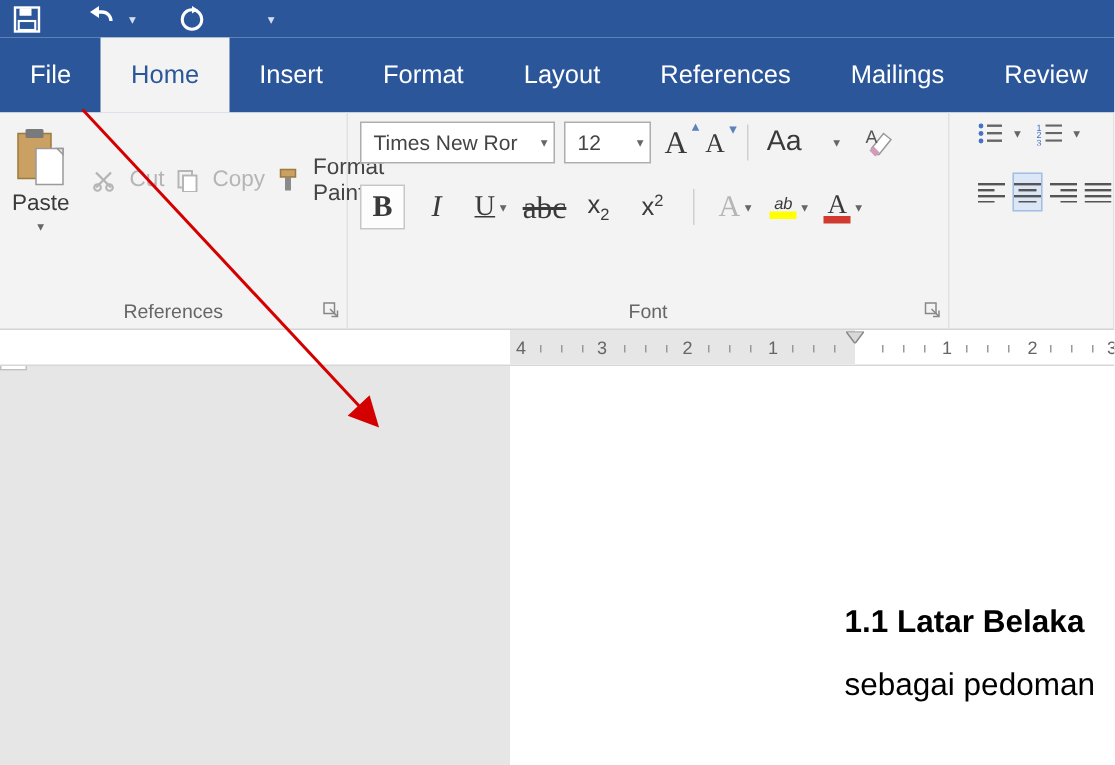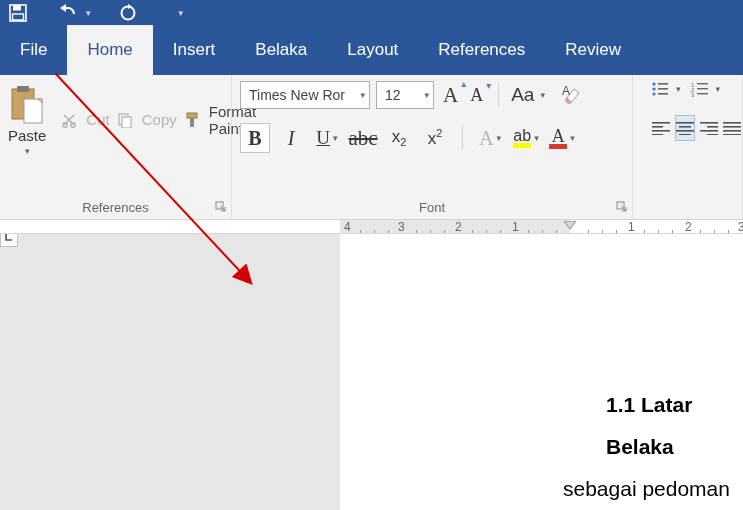--- a/index.html
+++ b/index.html
@@ -33,21 +33,21 @@
   
   .font { flex:1; }
   .font-row { display:flex; align-items:center; gap:6px; }
   .font-row1 { margin-bottom:14px; }
   .font-name { width:130px; height:28px; border:1px solid #adadad; background:#fff; display:flex; align-items:center; padding:0 4px 0 8px; font-size:14px; color:#444; justify-content:space-between; }
   .font-size { width:58px; height:28px; border:1px solid #adadad; background:#fff; display:flex; align-items:center; padding:0 4px 0 8px; font-size:14px; color:#444; justify-content:space-between; }
   .combo-caret { font-size:9px; color:#666; }
   .bigA { font-family:"Times New Roman",serif; font-size:21px; color:#3a3a3a; position:relative; padding:0 3px;}
   .smallA-shrink { font-family:"Times New Roman",serif; font-size:18px; color:#3a3a3a; position:relative; padding:0 3px;}
   .A-sup { position:absolute; top:-5px; right:-5px; font-size:10px; color:#5c82bb; font-family:Arial; }
-  .Aa { font-family:"Times New Roman",serif; font-size:19px; color:#3a3a3a; display:flex; align-items:center; gap:3px;}
+  .Aa { font-family:"Times New Roman",serif; font-size:19px; color:#3a3a3a; display:flex; align-items:center; gap:18px;}
   .eraser { width:22px; height:22px; display:flex; align-items:center; }
   .sep-row1 { width:1px; height:24px; background:#d0d0d0; margin:0 6px; }
 
   .btn { width:30px; height:30px; display:flex; align-items:center; justify-content:center; color:#3a3a3a; }
   .btn.box { border:1px solid #c6c6c6; background:#fdfdfd; }
   .caret-mini { font-size:9px; color:#666; margin-left:3px; }
   .B { font-family:"Times New Roman",serif; font-weight:bold; font-size:20px; }
   .I { font-family:"Times New Roman",serif; font-style:italic; font-size:20px; }
   .U { font-family:"Times New Roman",serif; text-decoration:underline; font-size:19px; }
   .strike { text-decoration:line-through; font-family:"Times New Roman",serif; font-size:21px; }
@@ -74,21 +74,21 @@
   .left-gutter { width:340px; background:#e6e6e6; position:relative; }
   .left-tab { position:absolute; top:7px; left:0; width:18px; height:20px; background:#fff; border:1px solid #bfbfbf; display:flex; align-items:center; justify-content:center; font-size:11px; }
   .doc-side { flex:1; display:flex; flex-direction:column; }
   .ruler { height:24px; background:#fff; border-bottom:1px solid #d7d7d7; position:relative; font-size:12px; color:#666; display:flex; align-items:center; overflow:hidden; }
   .ruler-left { width:230px; background:#e6e6e6; height:100%; display:flex; align-items:center; position:relative;}
   .ruler-right { flex:1; height:100%; display:flex; align-items:center; position:relative;}
   .ruler-num { position:absolute; }
   .tick { position:absolute; width:1px; height:5px; background:#999; top:10px;}
   .indent-marker { position:absolute; }
   .page { flex:1; background:#fff; border-left:1px solid #c6c6c6; margin-top:20px; padding:130px 0 0 222px; font-family:"Times New Roman",serif; font-size:21px; color:#000; line-height:2.0; }
-  .page .h { font-weight:bold;margin-left:43px; }
+  .page .h { font-weight:bold; }
   .page .p2 { padding-left:54px; }
 
   
   .arrow-layer { position:absolute; left:0; top:0; pointer-events:none; }
 </style>
 </head>
 <body>
 
 <div class="qat">
   <span class="qat-icon">
@@ -111,23 +111,24 @@
         <path d="M11 0v5l4-2.5z" fill="#fff"></path>
       </svg>
   </span>
   <span class="qat-caret" style="margin-left:28px;">▾</span>
 </div>
 
 <div class="tabbar">
   <button class="tab">File</button>
   <button class="tab active">Home</button>
   <button class="tab">Insert</button>
-  <button class="tab">Belaka</button>
+  <button class="tab">Format</button>
   <button class="tab">Layout</button>
   <button class="tab">References</button>
+  <button class="tab">Mailings</button>
   <button class="tab">Review</button>
 </div>
 
 <div class="ribbon">
 
   <div class="group clipboard">
     <div class="clip-row">
       <div class="paste-wrap">
         <svg width="34" height="40" viewBox="0 0 34 40">
           <rect x="2" y="4" width="22" height="30" fill="#caa162" stroke="#9c7a3b"></rect>
@@ -224,21 +225,21 @@
       <span class="btn">
           <span class="sup"><span>x</span><sup>2</sup></span>
         </span>
       <span class="sep-row1"></span>
       <span class="btn">
           <span class="gA">A</span>
           <span class="caret-mini">▾</span>
         </span>
       <span class="btn">
         <span class="hl">
-            <span style="font-size:16px;">ab</span>
+            <span style="font-size:11px;font-style:italic;">ab</span>
             <span class="hl-bar"></span>
           </span>
         <span class="caret-mini">▾</span>
       </span>
       <span class="btn">
         <span class="fc">
             <span style="font-family:'Times New Roman';font-size:18px;">A</span>
             <span class="fc-bar"></span>
           </span>
         <span class="caret-mini">▾</span>

